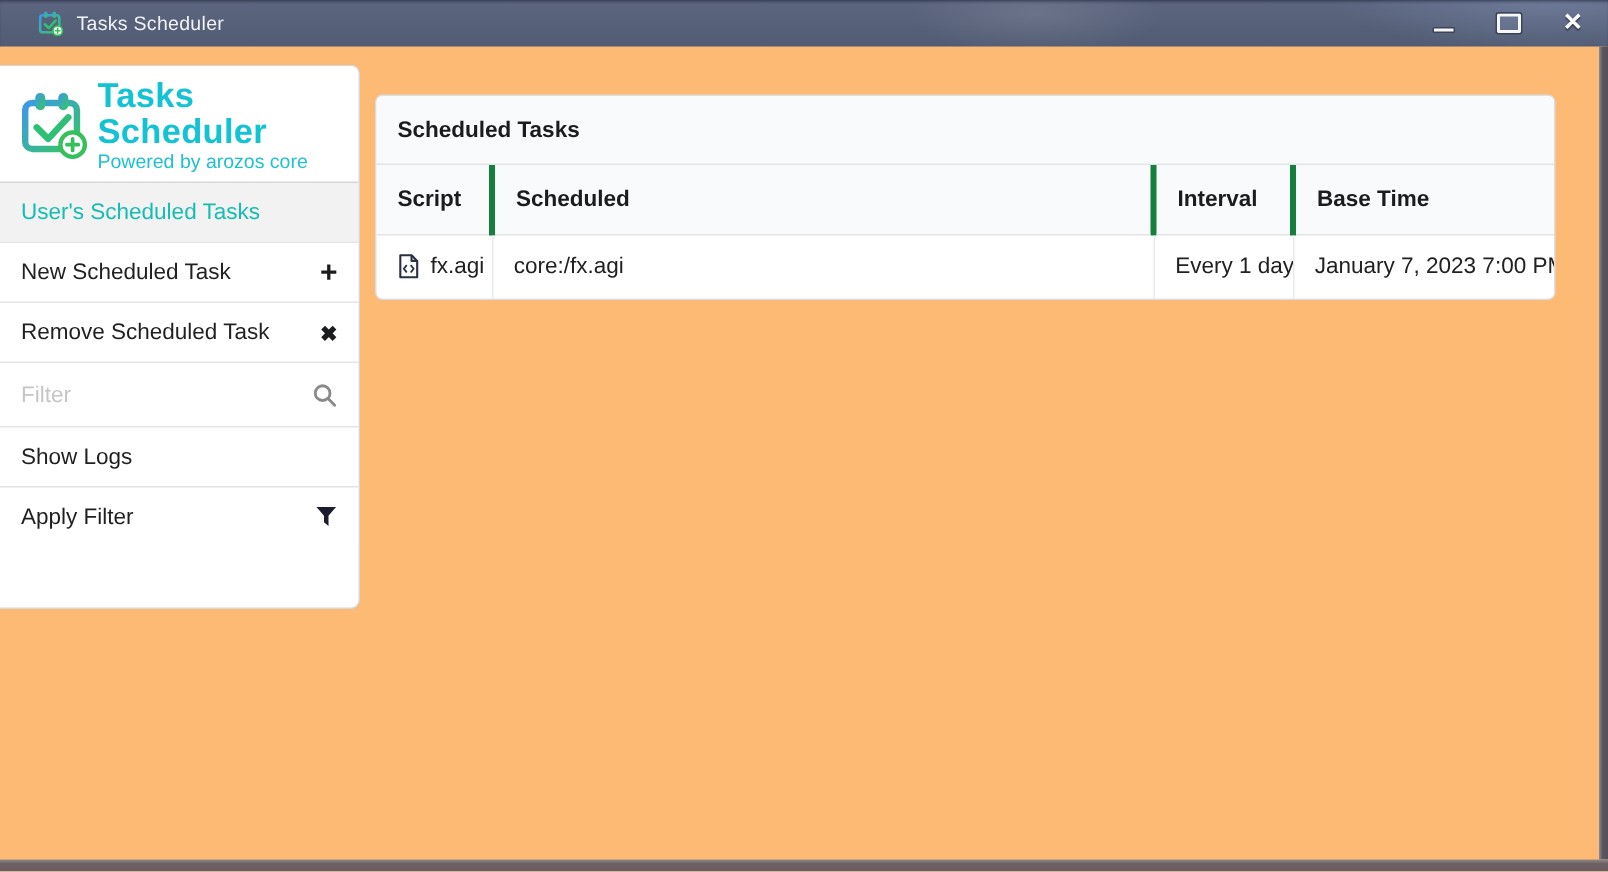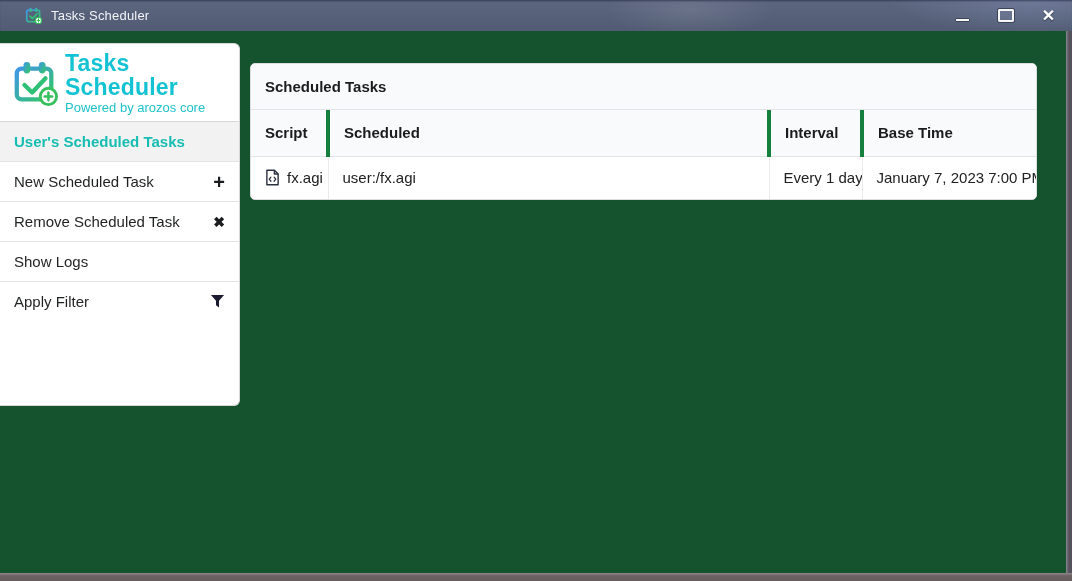--- a/index.html
+++ b/index.html
@@ -1,19 +1,19 @@
 <!DOCTYPE html>
 <html><head>
 <meta charset="utf-8">
 <style>
   * { margin:0; padding:0; box-sizing:border-box; }
   html,body { width:1072px; height:581px; }
   body { font-family:"Liberation Sans", sans-serif; background:#fff; overflow:hidden; }
 
-  .app { position:relative; width:1072px; height:581px; background:#14532d; }
+  .app { position:relative; width:1072px; height:581px; background:#fdba74; }
 
   
   .titlebar {
     position:absolute; left:0; top:0; width:1072px; height:31px;
     background:
       radial-gradient(120px 40px at 690px 10px, rgba(255,255,255,.10), rgba(255,255,255,0) 70%),
       radial-gradient(200px 50px at 1030px 0px, rgba(142,160,200,.35), rgba(142,160,200,0) 70%),
       linear-gradient(180deg,#5d6680 0%, #566078 55%, #515b73 100%);
     box-shadow: inset 0 2px 2px -1px rgba(20,25,45,.55);
     display:flex; align-items:center;
@@ -47,21 +47,21 @@
   .logo-svg { width:46px; height:46px; flex:0 0 auto; }
   .logo-text { margin-left:7px; line-height:1.05; }
   .logo-title { font-size:23px; font-weight:bold; color:#13c3d4; letter-spacing:.2px; }
   .logo-sub { font-size:13px; color:#1fc2cb; margin-top:2px; }
 
   .menu-item {
     position:relative; height:40px; display:flex; align-items:center;
     padding:0 14px; font-size:15px; color:#1f2021; border-top:1px solid rgba(34,36,38,.12);
     cursor:pointer; background:#fff;
   }
-  .menu-item.active { background:#f2f2f2; color:#16bdb2;font-weight:bold; }
+  .menu-item.active { background:#f2f2f2; color:#16bdb2; }
   .menu-item .right-ico { margin-left:auto; display:flex; align-items:center; }
   .ico-plus { font-size:20px; font-weight:bold; color:#1b1c1d; line-height:1; }
   .ico-cross { font-size:14px; font-weight:bold; color:#1b1c1d; line-height:1; }
 
   .filter-row {
     position:relative; height:43px; border-top:1px solid rgba(34,36,38,.12);
     display:flex; align-items:center; background:#fff;
   }
   .filter-input {
     border:none; outline:none; width:180px; height:100%; padding:0 0 0 14px;
@@ -160,20 +160,29 @@
     <div class="menu-item">
       <span>New Scheduled Task</span>
       <span class="right-ico ico-plus">+</span>
     </div>
 
     <div class="menu-item">
       <span>Remove Scheduled Task</span>
       <span class="right-ico ico-cross">✖</span>
     </div>
 
+    <div class="filter-row">
+      <input class="filter-input" type="text" placeholder="Filter" style="">
+      <span class="right-ico">
+        <svg width="17" height="17" viewBox="0 0 18 18">
+          <circle cx="7.5" cy="7.5" r="5.2" fill="none" stroke="#8a8a8a" stroke-width="2"></circle>
+          <path d="M11.5 11.5 L16 16" stroke="#8a8a8a" stroke-width="2" stroke-linecap="round"></path>
+        </svg>
+      </span>
+    </div>
 
     <div class="menu-item">
       <span>Show Logs</span>
     </div>
 
     <div class="menu-item">
       <span>Apply Filter</span>
       <span class="right-ico">
         <svg width="15" height="15" viewBox="0 0 16 16">
           <path d="M1 1 h14 l-5.4 6.2 v7.3 l-3.2 -2.6 v-4.7 z" fill="#1b1c30"></path>
@@ -204,21 +213,21 @@
           <td>
             <span class="script-cell">
               <svg class="file-ico" viewBox="0 0 16 18">
                 <path d="M2 1.2 h8 l4 4 v11.6 h-12 z" fill="none" stroke="#2b3040" stroke-width="1.5" stroke-linejoin="round"></path>
                 <path d="M10 1.2 v4 h4" fill="none" stroke="#2b3040" stroke-width="1.5" stroke-linejoin="round"></path>
                 <path d="M6.3 8.6 l-1.8 2.2 1.8 2.2 M9.7 8.6 l1.8 2.2 -1.8 2.2" fill="none" stroke="#2b3040" stroke-width="1.3" stroke-linecap="round" stroke-linejoin="round"></path>
               </svg>
               <span>fx.agi</span>
             </span>
           </td>
-          <td>user:/fx.agi</td>
+          <td>core:/fx.agi</td>
           <td>Every 1 day</td>
           <td>January 7, 2023 7:00 PM</td>
         </tr>
       </tbody>
     </table>
   </div>
 
   <div class="frame-right"></div>
   <div class="frame-bottom"></div>
 

